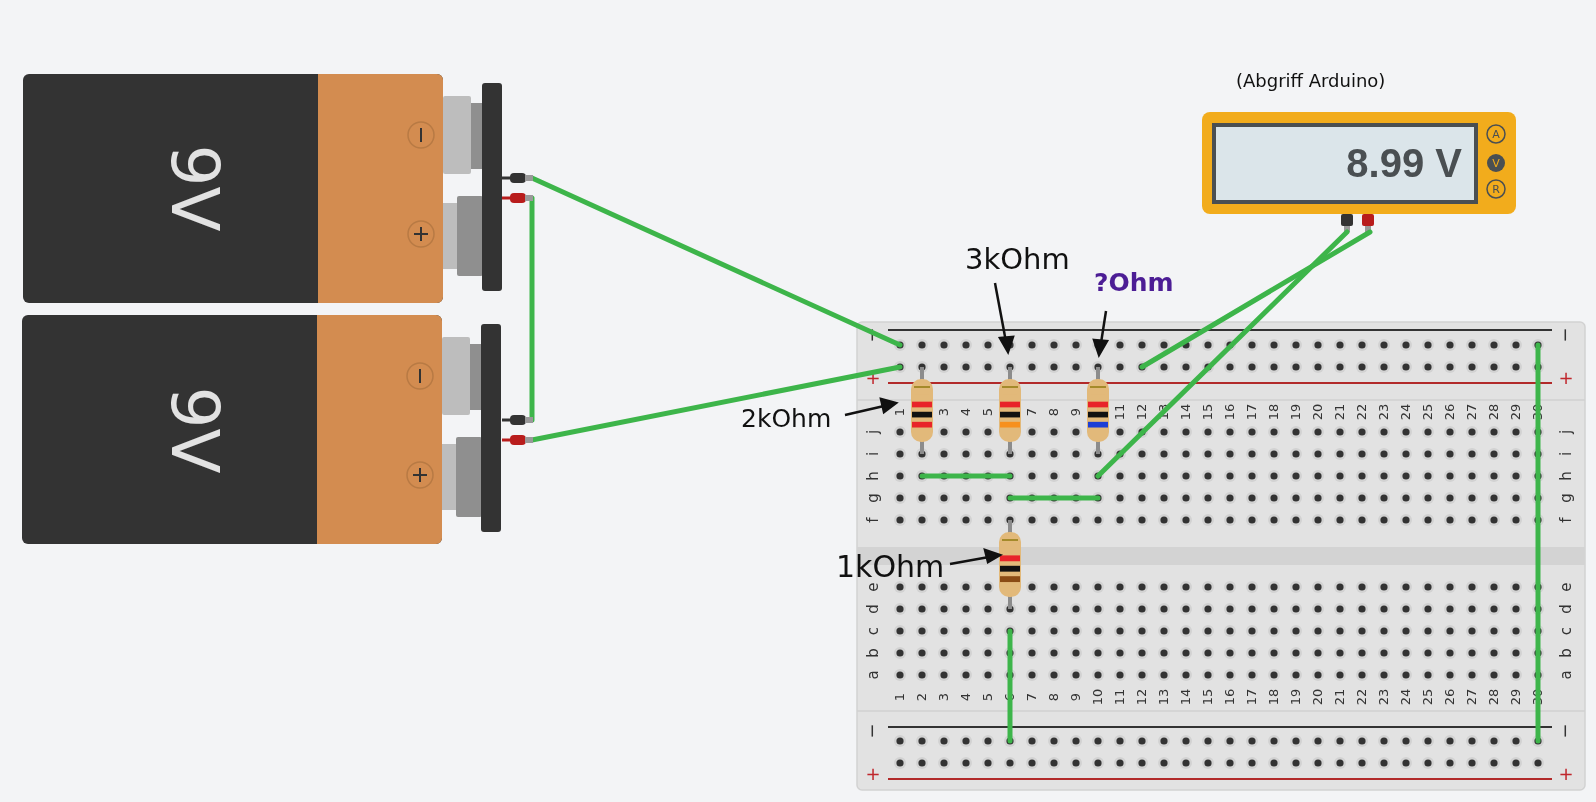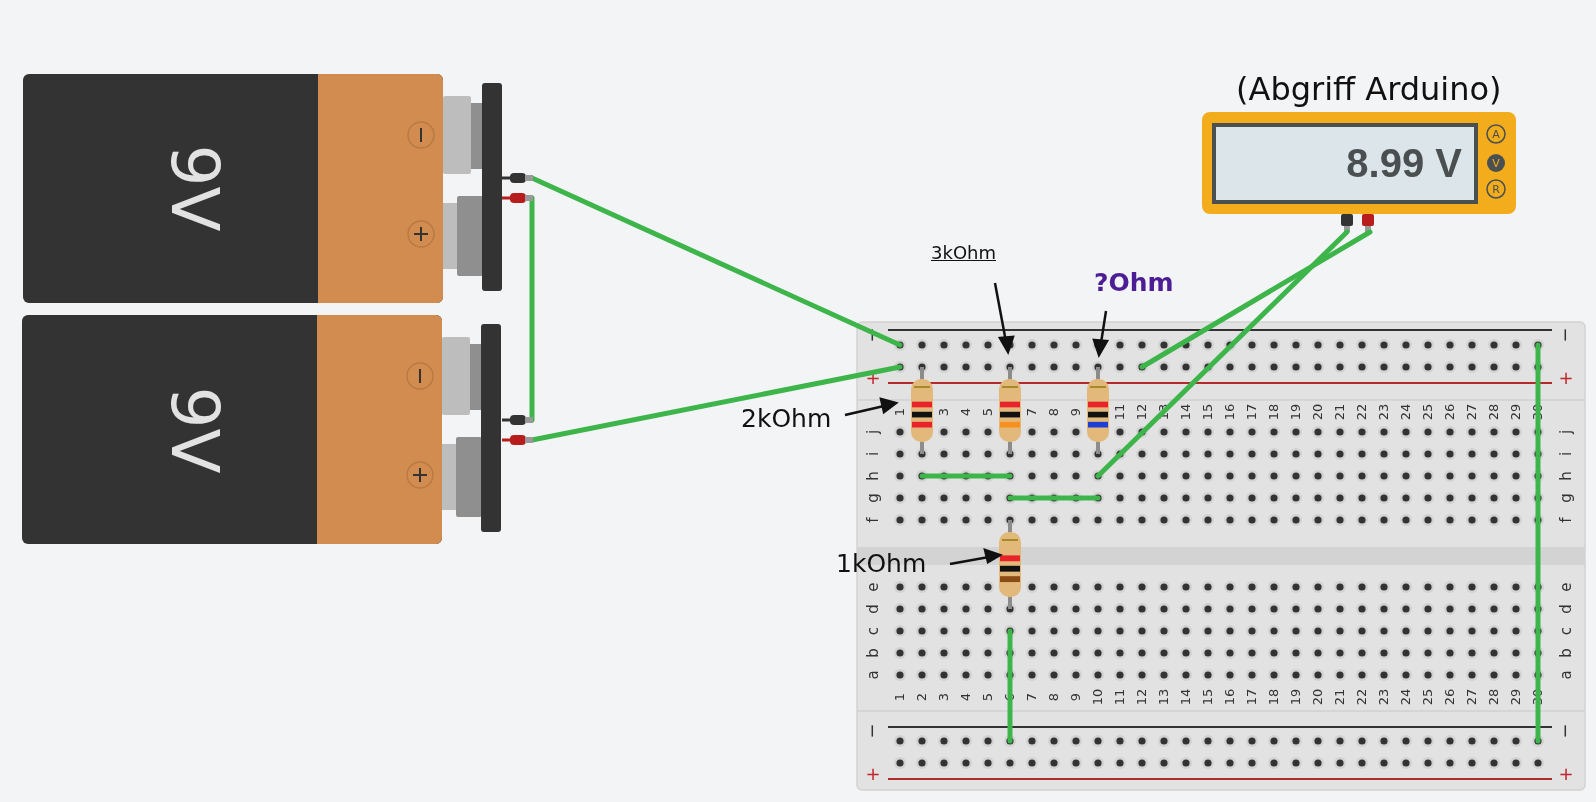--- a/index.html
+++ b/index.html
@@ -1924,17 +1924,17 @@
     <polygon points="1000,338 1013,337 1008,352"></polygon>
     <line x1="1106" y1="311" x2="1101" y2="343"></line>
     <polygon points="1094,340 1107,341 1099,355"></polygon>
     <line x1="845" y1="415" x2="884" y2="406"></line>
     <polygon points="881,399 896,403 884,412"></polygon>
     <line x1="950" y1="564" x2="989" y2="557"></line>
     <polygon points="985,550 1000,555 988,562"></polygon>
   </g>
 </svg>
 
-<div class="lbl" style="left:1236px;top:70px;font-size:32px;">(Abgriff Arduino)</div>
-<div class="lbl" style="left:931px;top:242px;font-size:18px;text-decoration:underline;">3kOhm</div>
+<div class="lbl" style="left:1236px;top:70px;font-size:18px;">(Abgriff Arduino)</div>
+<div class="lbl" style="left:965px;top:242px;font-size:29px;">3kOhm</div>
 <div class="lbl" style="left:1094px;top:268px;font-size:25px;font-weight:bold;color:#4c1d95;">?Ohm</div>
 <div class="lbl" style="left:741px;top:404px;font-size:25px;text-align:center;">2kOhm</div>
-<div class="lbl" style="left:836px;top:549px;font-size:25px;">1kOhm</div>
+<div class="lbl" style="left:836px;top:549px;font-size:30px;">1kOhm</div>
 
 </body></html>

